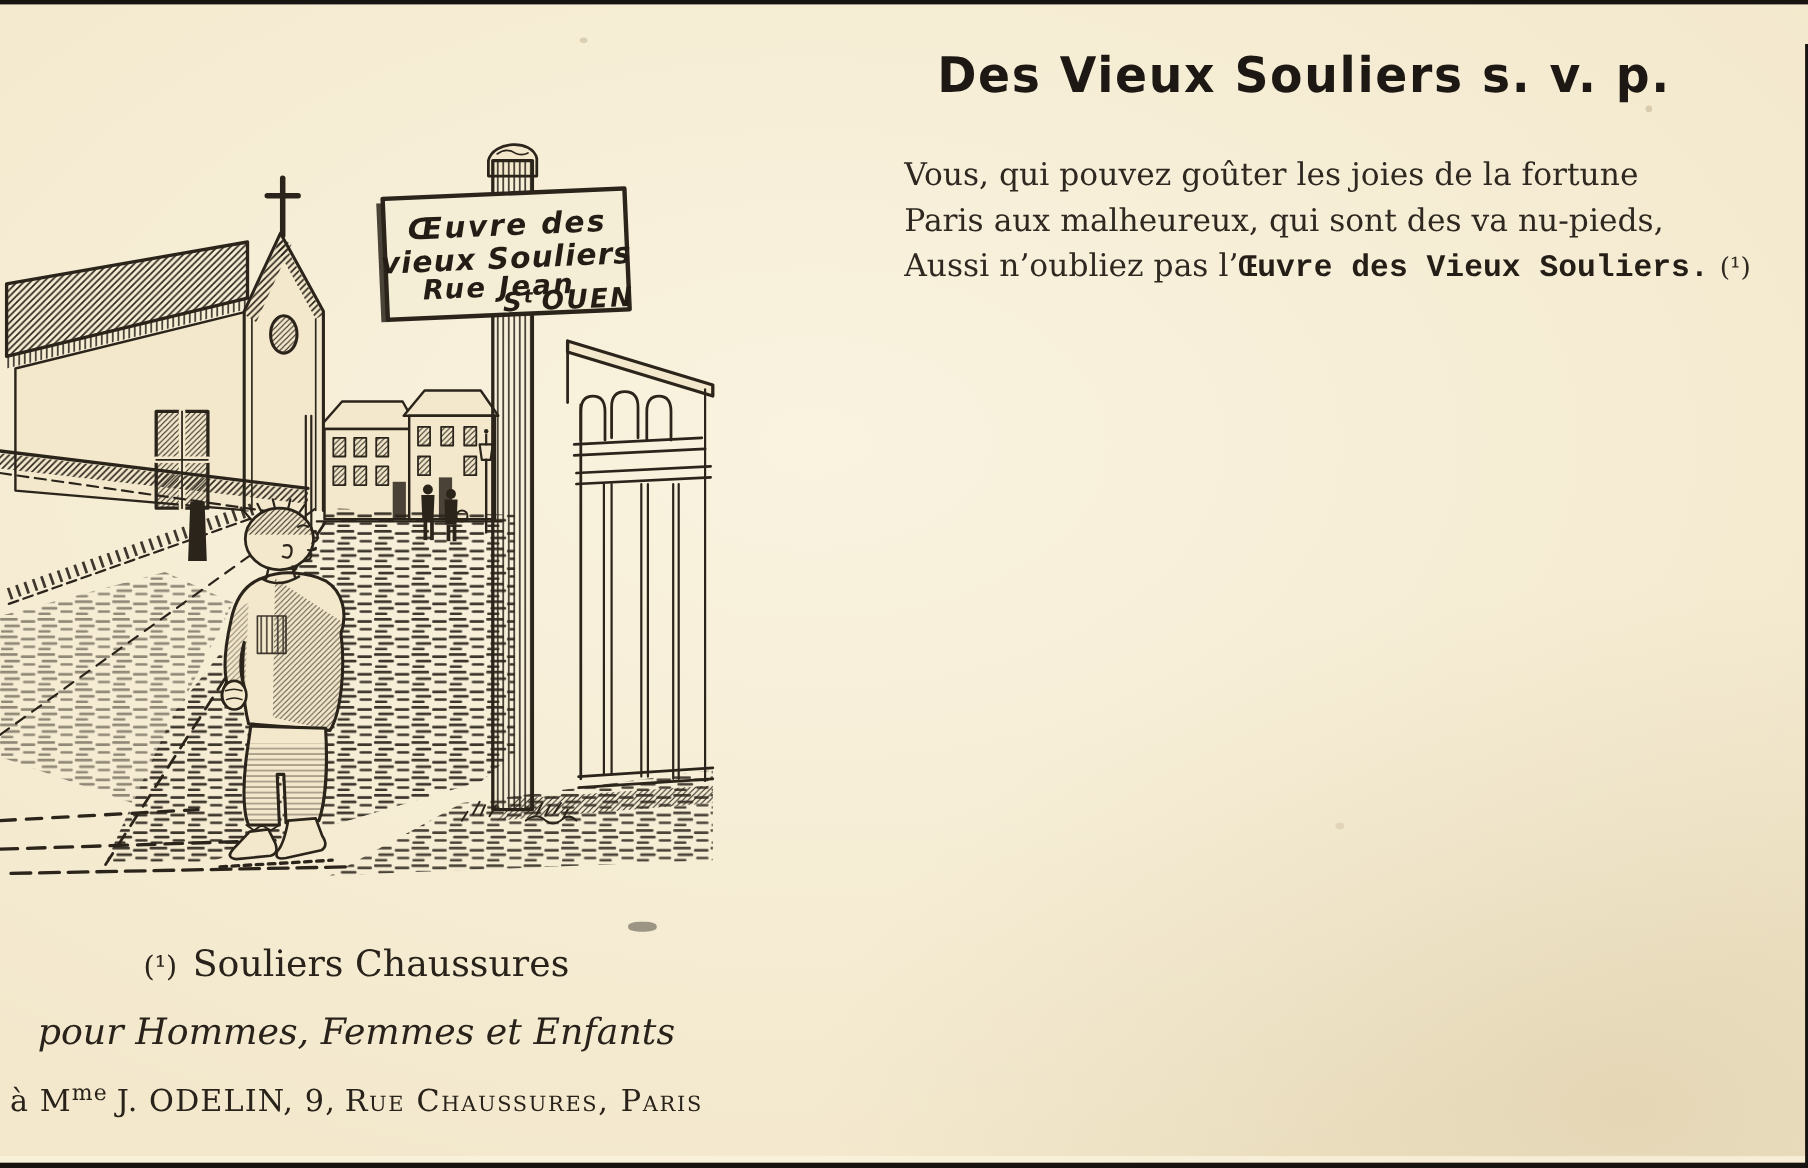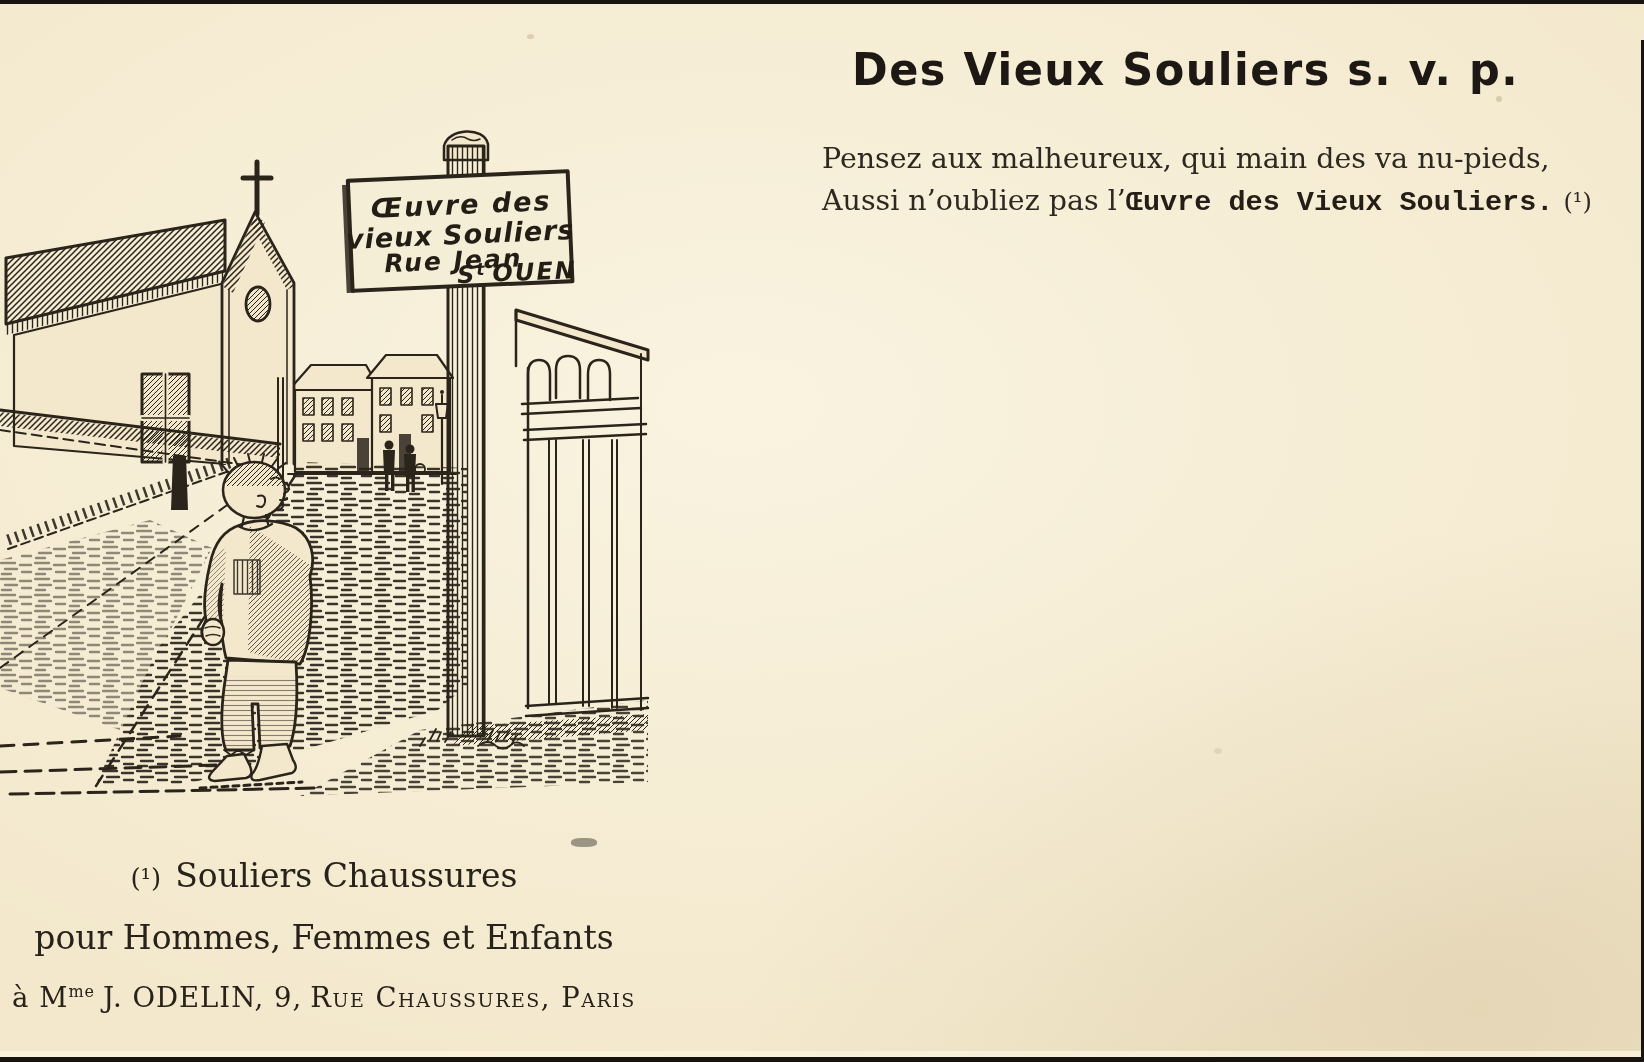--- a/index.html
+++ b/index.html
@@ -24,37 +24,38 @@
     font-weight:bold;font-size:43px;letter-spacing:1.5px;color:#1d1813;
     transform:scaleY(1.04);white-space:nowrap;
   }
   .poem{position:absolute;left:822px;top:138px;width:740px;font-size:28.5px;line-height:41.5px;color:#2e2820;}
   .poem .ln{white-space:nowrap;}
   .poem b{font-weight:bold;color:#241e16;font-family:Liberation Mono, monospace;}
   .poem .marker{margin-left:10px;font-size:24px;}
   .footer{position:absolute;left:8px;top:856px;width:632px;text-align:center;color:#28221a;}
   .footer .f1{font-size:33px;white-space:nowrap;}
   .footer .f1 .marker{font-size:26px;margin-right:14px;}
-  .footer .f2{font-size:33px;margin-top:23px;white-space:nowrap;}
+  .footer .f2{font-size:33px;margin-top:23px;white-space:nowrap;font-style:italic;}
   .footer .f3{font-size:27.5px;margin-top:24px;letter-spacing:1px;white-space:nowrap;}
-  .footer .f3 sup{font-size:16px;}
+  .footer .f3 sup{font-size:20px;}
   .footer .f3 .seg{margin-left:8px;text-align:center;}
   .smallcaps{font-variant:small-caps;letter-spacing:1.5px;}
   .illu{position:absolute;left:0;top:128px;}
   svg text{font-family:"DejaVu Sans","Liberation Sans",sans-serif;}
 </style>
 </head>
 <body>
 
 <div class="card">
 
   <div class="title">Des Vieux Souliers s. v. p.</div>
 
   <div class="poem">
-    <div class="ln">Pensez aux malheureux, qui main des va nu-pieds,</div>
+    <div class="ln">Vous, qui pouvez goûter les joies de la fortune</div>
+    <div class="ln">Paris aux malheureux, qui sont des va nu-pieds,</div>
     <div class="ln"><span>Aussi n’oubliez pas l’</span><b>Œuvre des Vieux Souliers.</b><span class="marker">(¹)</span></div>
   </div>
 
   <svg class="illu" width="650" height="680" viewBox="0 0 650 680">
     <defs>
       <pattern id="pat-hatch" width="6" height="6" patternUnits="userSpaceOnUse">
         <path d="M0,6 l6,-6 M-1.5,1.5 l3,-3 M4.5,7.5 l3,-3" stroke="#2b241b" stroke-width="1.5" fill="none"></path>
       </pattern>
       <pattern id="pat-fine" width="5" height="5" patternUnits="userSpaceOnUse">
         <path d="M0,5 l5,-5 M-1.2,1.2 l2.4,-2.4 M3.8,6.2 l2.4,-2.4" stroke="#2b241b" stroke-width="1" fill="none"></path>

